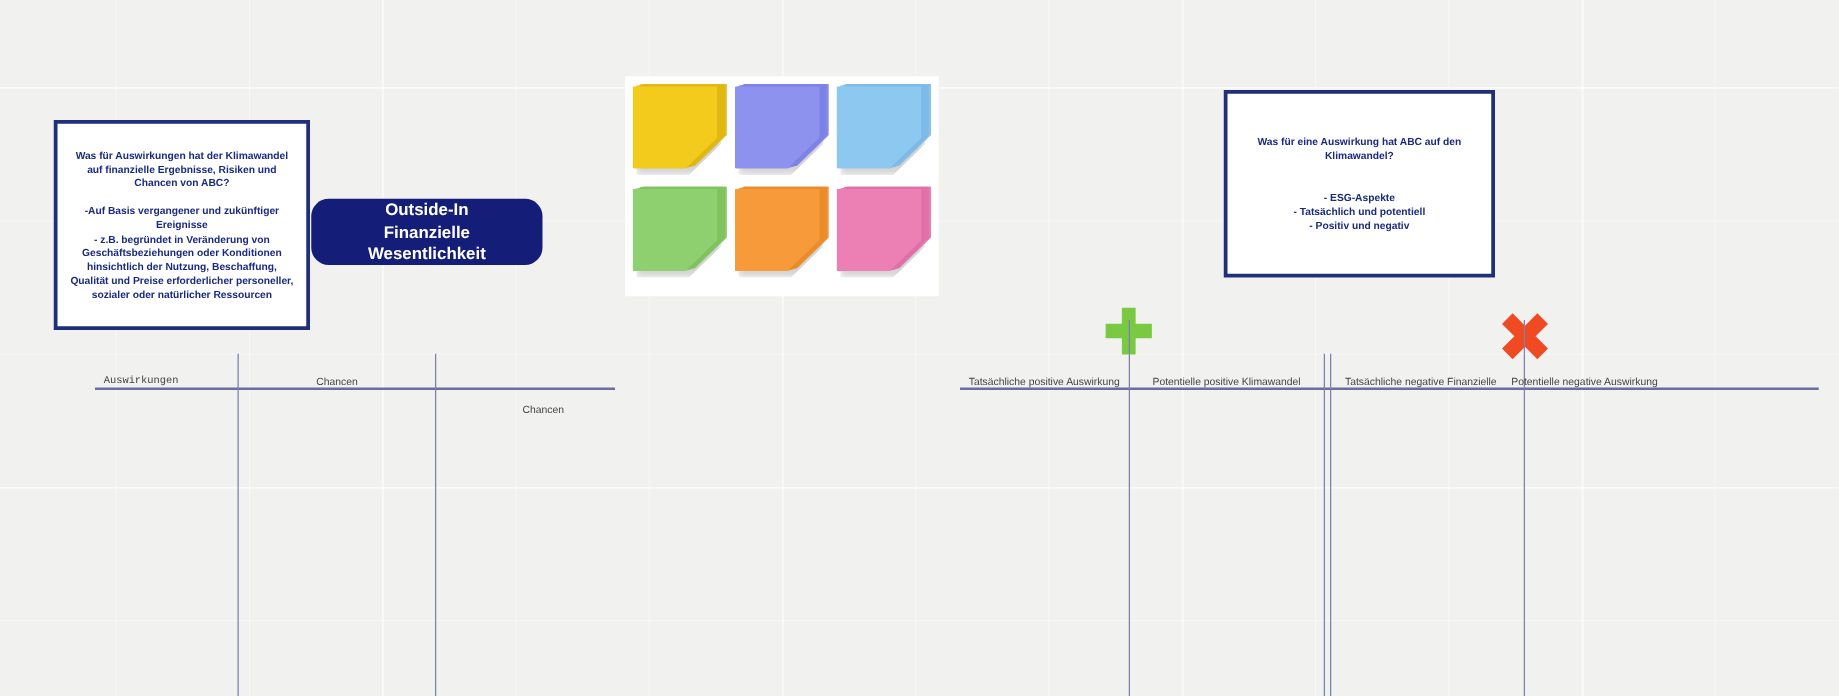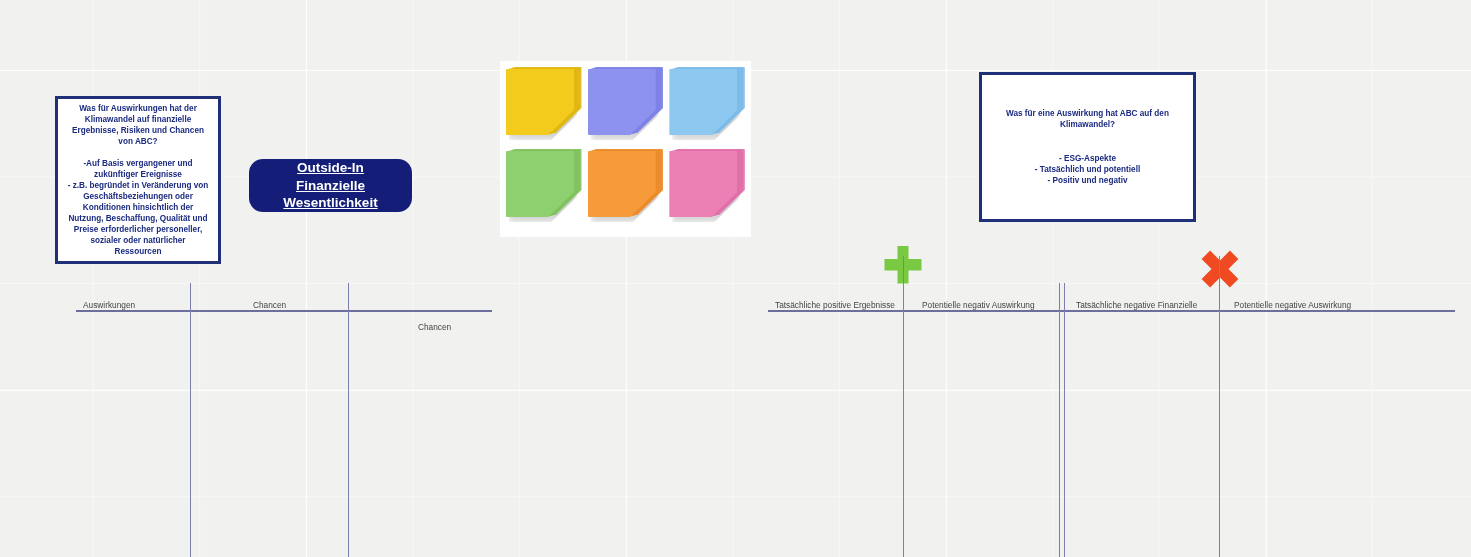--- a/index.html
+++ b/index.html
@@ -42,22 +42,22 @@
   }
   .textbox .inner {
     color: #1a2a80;
     font-weight: bold;
     text-align: center;
     line-height: 1.35;
     white-space: pre-line;
   }
 
   #box-outside-in {
-    left: 55px;  top: 96px;
-    width: 166px; height: 168px;
+    left: 43px;  top: 96px;
+    width: 205px; height: 168px;
   }
   #box-outside-in .inner { font-size: 8.2px; }
 
   #box-inside-out {
     left: 963px; top: 72px;
     width: 217px; height: 150px; margin-left: 16px;
   }
   #box-inside-out .inner { font-size: 8.2px; }
 
   
@@ -71,21 +71,21 @@
     line-height: 1.32;
     display: flex;
     align-items: center;
     justify-content: center;
     text-align: center;
     white-space: pre-line;
     box-sizing: border-box;
   }
   #pill-outside-in {
     left: 249px; top: 159px;
-    width: 163px; height: 53px; text-decoration: underline;
+    width: 185px; height: 53px;
   }
   #pill-inside-out {
     left: 790px; top: 159px;
     width: 163px; height: 56px;
   }
 
   
   #notes-board {
     position: absolute;
     left: 500px; top: 61px;
@@ -261,27 +261,27 @@
 
   <div id="dividers">
       <div class="divider" style="left: 190px;"></div>
       <div class="divider" style="left: 348px;"></div>
       <div class="divider" style="left: 903px;"></div>
       <div class="divider" style="left: 1059px;"></div>
       <div class="divider" style="left: 1064px;"></div>
       <div class="divider" style="left: 1219px;"></div>
     </div>
   <div id="labels">
-      <div class="axis-label" style="left: 83px;">Auswirkungen</div>
+      <div class="axis-label" style="left: 83px; font-family: Liberation Mono, monospace;">Auswirkungen</div>
       <div class="axis-label" style="left: 253px;">Chancen</div>
       <div class="axis-label" style="left: 418px; margin-top: 22px;">Chancen</div>
-      <div class="axis-label" style="left: 775px;">Tatsächliche positive Ergebnisse</div>
-      <div class="axis-label" style="left: 922px;">Potentielle negativ Auswirkung</div>
+      <div class="axis-label" style="left: 775px;">Tatsächliche positive Auswirkung</div>
+      <div class="axis-label" style="left: 922px;">Potentielle positive Klimawandel</div>
       <div class="axis-label" style="left: 1076px;">Tatsächliche negative Finanzielle</div>
-      <div class="axis-label" style="left: 1234px; text-align: right;">Potentielle negative Auswirkung</div>
+      <div class="axis-label" style="left: 1209px; text-align: right;">Potentielle negative Auswirkung</div>
     </div>
 
   <div class="marker" id="marker-positive">
     <svg width="38" height="40" viewBox="0 0 38 40">
       <path d="M13.5 0 H24.5 V13 H37.5 V24.5 H24.5 V37.5 H13.5 V24.5 H0.5 V13 H13.5 Z" fill="#7ac943"></path>
     </svg>
   </div>
 
   <div class="marker" id="marker-negative">
     <svg width="42" height="42" viewBox="0 0 42 42">

